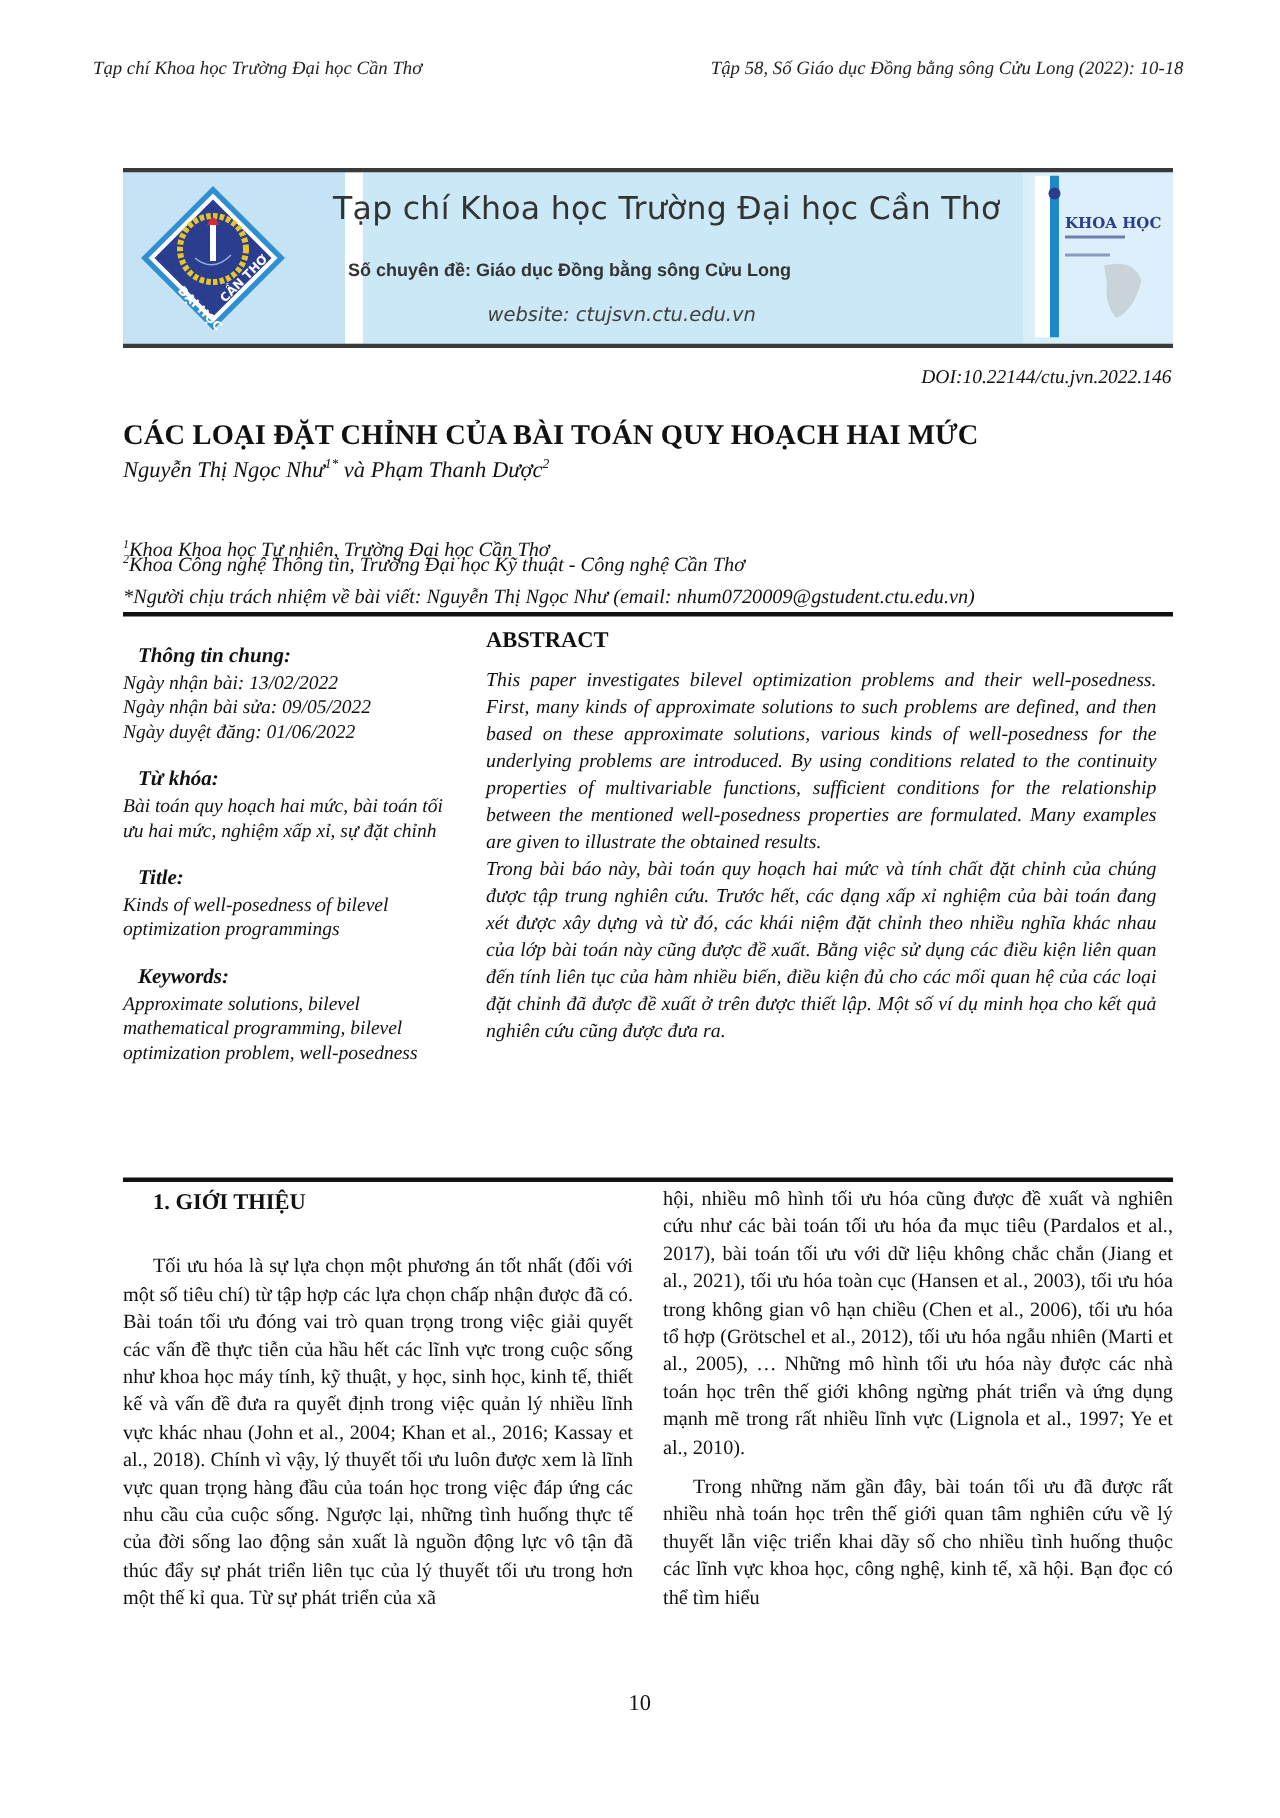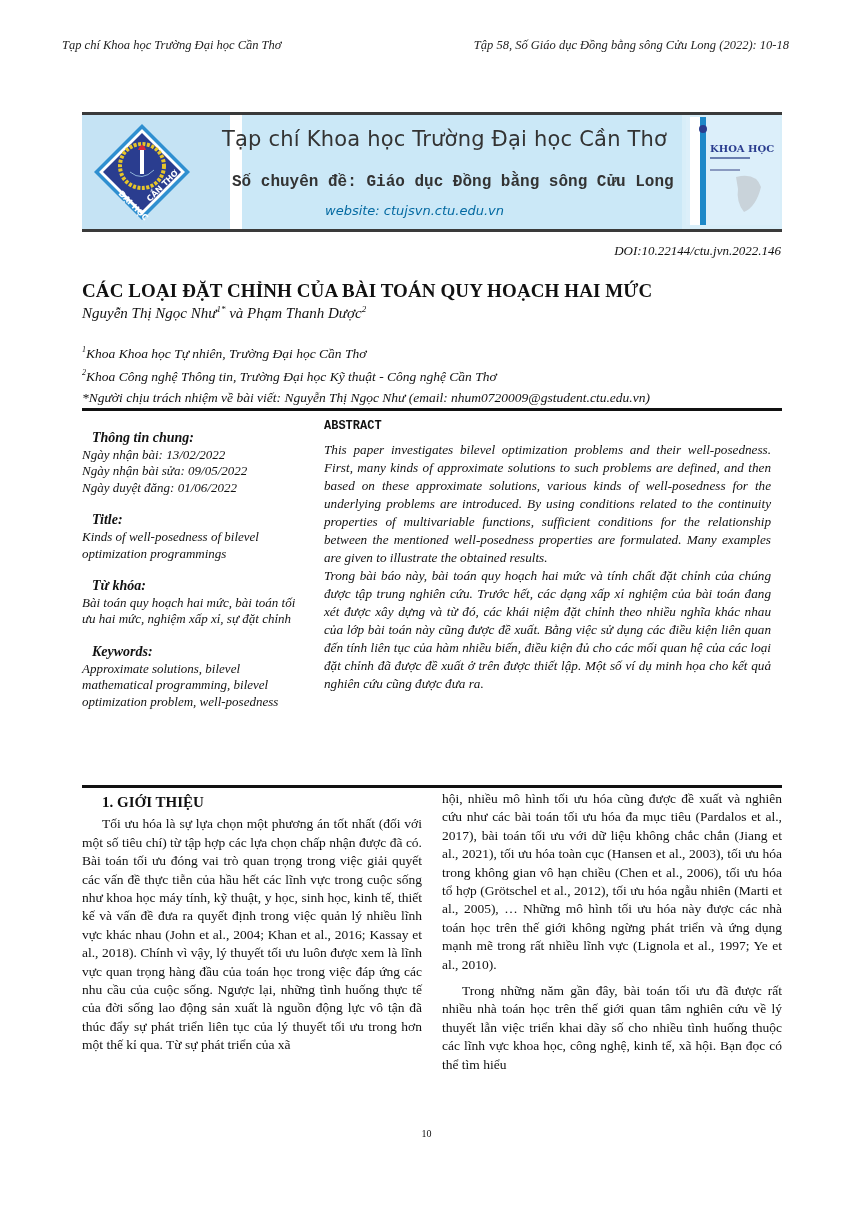--- a/index.html
+++ b/index.html
@@ -9,60 +9,60 @@
   .running-header { position: absolute; top: 38px; left: 62px; right: 64px; height: 18px; font-style: italic; font-size: 12.5px; color: #222; }
   .running-header .left { position: absolute; left: 0; top: 0; }
   .running-header .right { position: absolute; right: 0; top: 0; }
 
   .banner { position: absolute; top: 112px; left: 82px; width: 700px; height: 120px; border-top: 3px solid #3a3a3a; border-bottom: 3px solid #3a3a3a; background: #c9e6f6; }
   .banner .logo-panel { position: absolute; left: 0; top: 0; width: 148px; height: 114px; background: #c5e3f4; }
   .banner .divider-white { position: absolute; left: 148px; top: 0; width: 12px; height: 114px; background: #ffffff; }
   .banner .title-panel { position: absolute; left: 160px; top: 0; width: 440px; height: 114px; background: #cbe8f7; }
   .banner .cover-panel { position: absolute; left: 600px; top: 0; width: 100px; height: 114px; background: #d8eef9; }
   .banner .journal-title { position: absolute; left: 140px; top: 12px; font-family: "DejaVu Sans", sans-serif; font-size: 21px; color: #333; letter-spacing: 0.2px; }
-  .banner .special-issue { position: absolute; left: 150px; top: 58px; font-family: Liberation Mono, monospace; font-size: 16px; font-weight: bold; color: #333; }
-  .banner .website { position: absolute; left: 243px; top: 88px; font-family: "DejaVu Sans", sans-serif; font-size: 13px; font-style: italic; color: #0369a1; }
+  .banner .special-issue { position: absolute; left: 150px; top: 58px; font-family: Liberation Sans, sans-serif; font-size: 12px; font-weight: bold; color: #333; }
+  .banner .website { position: absolute; left: 243px; top: 88px; font-family: "DejaVu Sans", sans-serif; font-size: 13px; font-style: italic; color: #404040; }
 
   .logo { position: absolute; left: 10px; top: 7px; width: 100px; height: 100px; }
 
   .cover { position: absolute; left: 604px; top: 2px; width: 94px; height: 108px; }
 
   .doi { position: absolute; top: 243px; right: 72px; font-style: italic; font-size: 13px; margin-left: 33px; }
 
   .paper-title { position: absolute; top: 280px; left: 82px; font-size: 19px; font-weight: bold; letter-spacing: 0.1px; }
 
   .authors { position: absolute; top: 304px; left: 82px; font-size: 15px; font-style: italic; }
   .authors sup { font-size: 9px; }
   .affil { position: absolute; left: 82px; font-style: italic; font-size: 13.5px; }
   .affil sup { font-size: 8px; }
-  .affil-1 { top: 345px; }
+  .affil-1 { top: 358px; }
   .affil-2 { top: 368px; }
   .corresp { top: 390px; }
   .rule-top { position: absolute; top: 408px; left: 82px; width: 700px; height: 3px; background: #111; }
 
   .left-col { position: absolute; top: 430px; left: 82px; width: 230px; font-size: 13px; line-height: 16.6px; }
   .left-col .head { font-weight: bold; font-style: italic; font-size: 14px; margin-left: 10px; }
   .left-col .it { font-style: italic; }
   .left-col .block { margin-bottom: 16px; }
 
   .right-col { position: absolute; top: 419px; left: 324px; width: 447px; }
-  .right-col h2 { font-size: 12px; font-weight: bold; margin-bottom: 8px; font-family: Liberation Mono, monospace; }
+  .right-col h2 { font-size: 15px; font-weight: bold; margin-bottom: 8px; }
   .right-col p { font-style: italic; font-size: 13.2px; line-height: 18px; text-align: justify; }
   .right-col .tomtat { margin-top: 12px; }
 
   .rule-mid { position: absolute; top: 785px; left: 82px; width: 700px; height: 3px; background: #111; }
 
   .body-col { position: absolute; top: 790px; width: 340px; font-size: 13.5px; line-height: 18.4px; text-align: justify; }
   .body-left { left: 82px; }
   .body-right { left: 442px; }
-  .section-head { font-size: 15px; font-weight: bold; margin-left: 20px; margin-bottom: 4px; margin-top: 3px; }
+  .section-head { font-size: 15px; font-weight: bold; margin-left: 20px; margin-bottom: 24px; margin-top: 3px; }
   .indent { text-indent: 20px; }
   .para-gap { margin-top: 8px; }
 
-  .page-num { position: absolute; top: 1128px; left: 0; width: 853px; text-align: center; font-size: 10px; }
+  .page-num { position: absolute; top: 1128px; left: 0; width: 853px; text-align: center; font-size: 15px; }
 </style>
 </head>
 <body>
 
 <div class="running-header">
   <span class="left">Tạp chí Khoa học Trường Đại học Cần Thơ</span>
   <span class="right">Tập 58, Số Giáo dục Đồng bằng sông Cửu Long (2022): 10-18</span>
 </div>
 
 <div class="banner">
@@ -110,26 +110,26 @@
 <div class="rule-top"></div>
 
 <div class="left-col">
   <div class="block">
     <div class="head">Thông tin chung:</div>
     <div class="it">Ngày nhận bài: 13/02/2022</div>
     <div class="it">Ngày nhận bài sửa: 09/05/2022</div>
     <div class="it">Ngày duyệt đăng: 01/06/2022</div>
   </div>
   <div class="block">
+    <div class="head">Từ khóa:</div>
+    <div class="it">Bài toán quy hoạch hai mức, bài toán tối ưu hai mức, nghiệm xấp xỉ, sự đặt chỉnh</div>
+  </div>
+  <div class="block">
     <div class="head">Title:</div>
     <div class="it">Kinds of well-posedness of bilevel optimization programmings</div>
-  </div>
-  <div class="block">
-    <div class="head">Từ khóa:</div>
-    <div class="it">Bài toán quy hoạch hai mức, bài toán tối ưu hai mức, nghiệm xấp xỉ, sự đặt chỉnh</div>
   </div>
   <div class="block">
     <div class="head">Keywords:</div>
     <div class="it">Approximate solutions, bilevel mathematical programming, bilevel optimization problem, well-posedness</div>
   </div>
 </div>
 
 <div class="right-col">
   <h2>ABSTRACT</h2>
   <p>This paper investigates bilevel optimization problems and their well-posedness. First, many kinds of approximate solutions to such problems are defined, and then based on these approximate solutions, various kinds of well-posedness for the underlying problems are introduced. By using conditions related to the continuity properties of multivariable functions, sufficient conditions for the relationship between the mentioned well-posedness properties are formulated. Many examples are given to illustrate the obtained results.</p>

